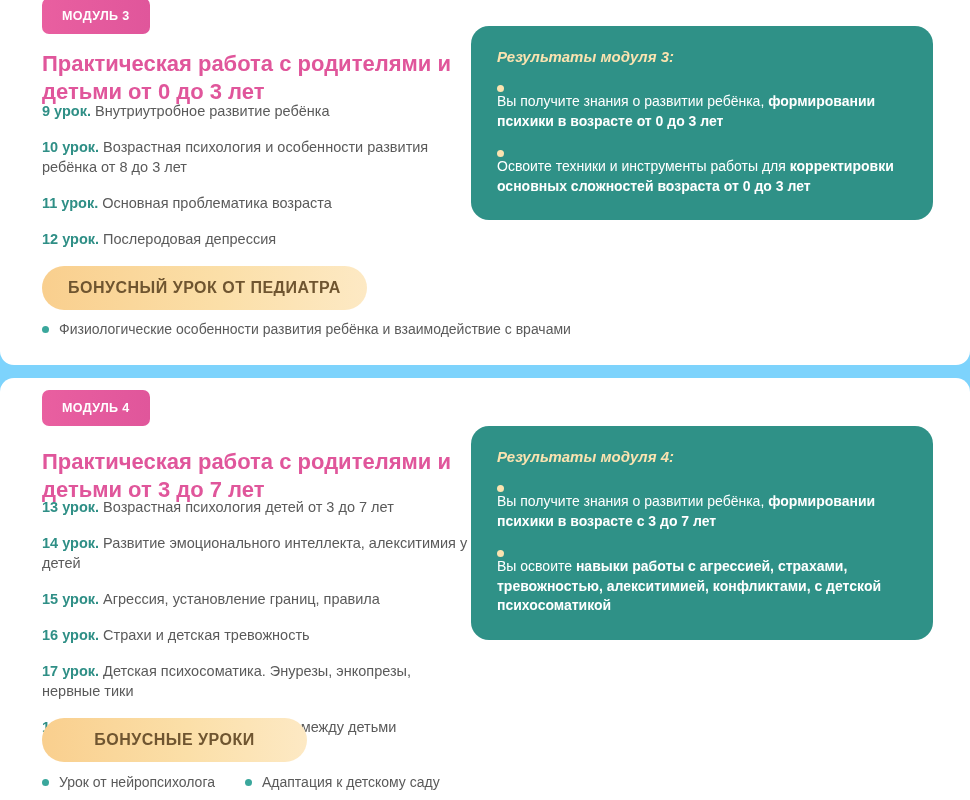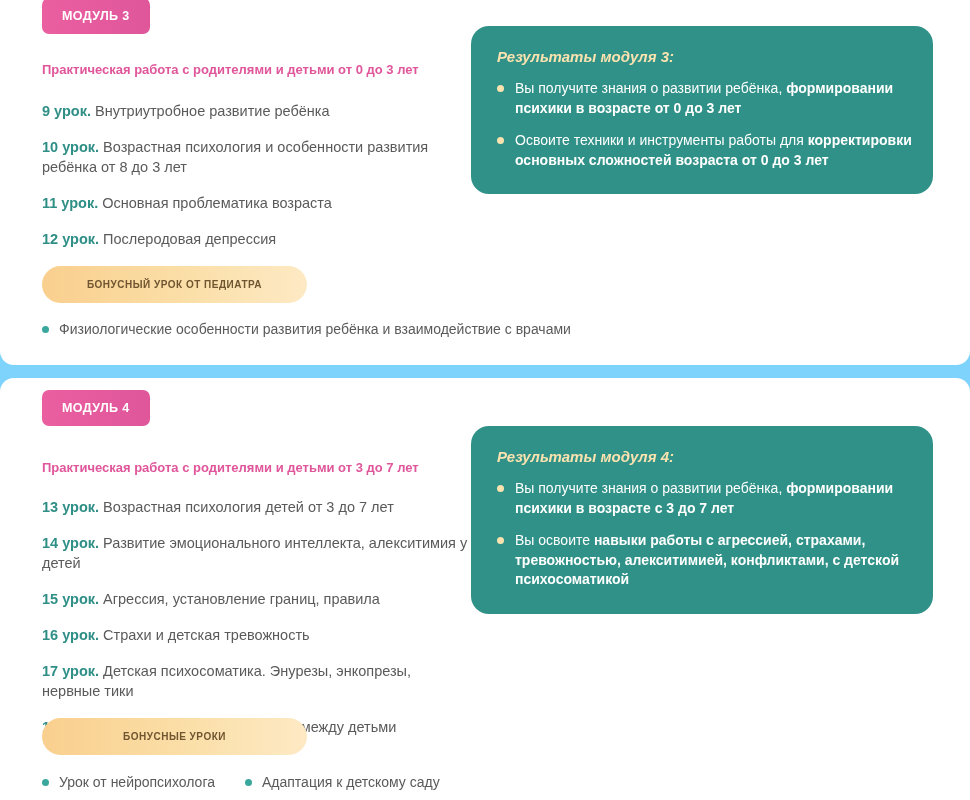--- a/index.html
+++ b/index.html
@@ -47,24 +47,23 @@
     white-space: nowrap;
   }
   .badge.b3 { left: 42px; top: 38px; }
   .badge.b4 { left: 42px; top: 12px; }
 
   .mod-title {
     position: absolute;
     left: 42px;
     width: 420px;
     color: #e0569b;
-    font-size: 13px;
+    font-size: 22px;
     font-weight: bold;
     line-height: 1.28;
-    margin-top: 12px;
   }
   .mod-title.t3 { top: 90px; }
   .mod-title.t4 { top: 70px; }
 
   .lessons {
     position: absolute;
     left: 42px;
     width: 430px;
   }
   .lessons.l3 { top: 142px; }
@@ -79,21 +78,21 @@
   .lesson b {
     color: #2f8f86;
     font-weight: bold;
   }
 
   .bonus-btn {
     position: absolute;
     left: 42px;
     background: linear-gradient(90deg, #f9cf8e 0%, #fbdfa8 55%, #fde9c4 100%);
     color: #6f5530;
-    font-size: 10px;
+    font-size: 16px;
     font-weight: bold;
     letter-spacing: 0.5px;
     border-radius: 22px;
     border: none;
     padding: 13px 26px;
     text-align: center;
     min-width: 265px;
     cursor: pointer;
   }
   .bonus-btn.bb3 { top: 306px; }
@@ -139,20 +138,21 @@
     color: #fbe3b0;
     font-size: 15px;
     font-style: italic;
     font-weight: bold;
     margin-bottom: 14px;
   }
   .result-item {
     display: flex;
     align-items: flex-start;
     margin-bottom: 13px;
+    flex-direction: column;
   }
   .result-item:last-child { margin-bottom: 0; }
   .result-item .dot {
     width: 7px;
     height: 7px;
     border-radius: 50%;
     background: #fbe3b0;
     margin: 6px 11px 0 0;
     flex: 0 0 auto;
   }

